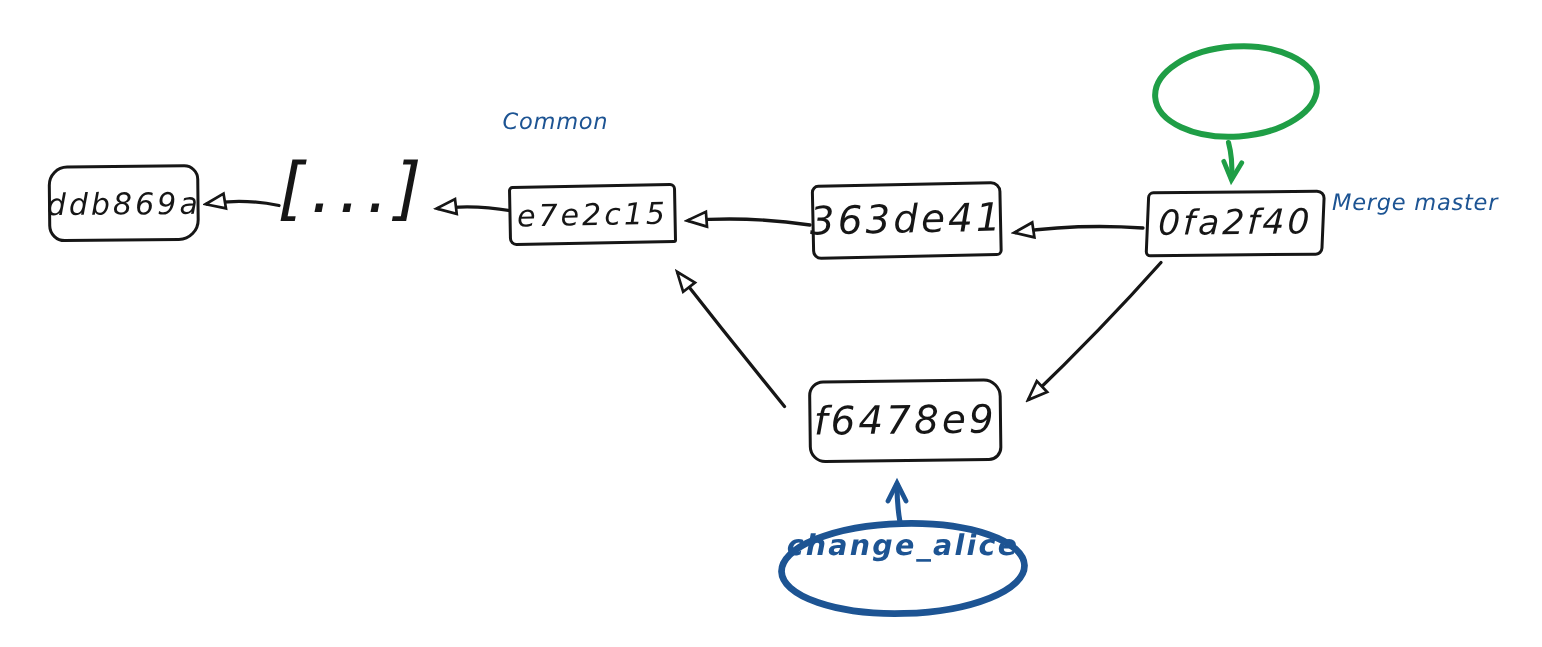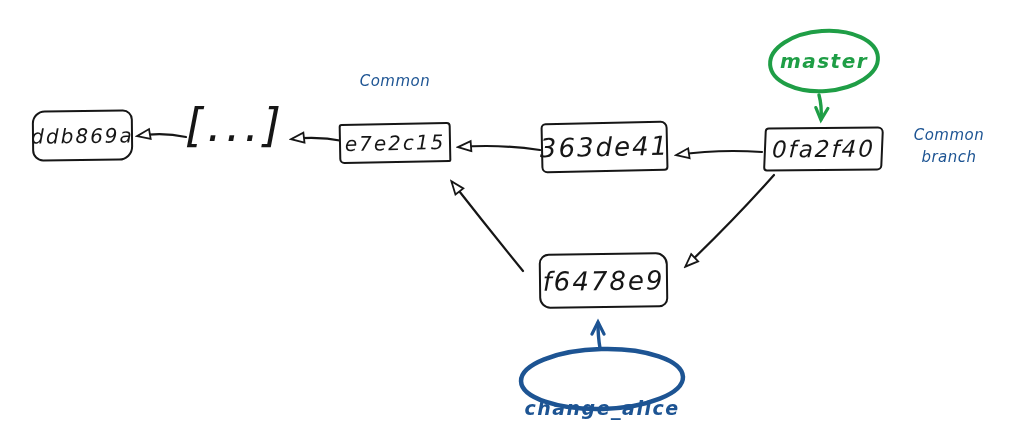--- a/index.html
+++ b/index.html
@@ -43,36 +43,36 @@
     letter-spacing: 4px;
     line-height: 62px;
     text-align: center;
     font-style: italic;
   }
   .note {
     position: absolute;
     font-style: italic;
     font-size: 15px;
     line-height: 22px;
-    text-align: center;
+    text-align: left;
     letter-spacing: 0.5px;
   }
   .note-common { left: 335px; top: 70px;  width: 120px; }
   .note-merge  { left: 888px; top: 124px; width: 122px; }
   .branch-label {
     position: absolute;
     display: flex;
     align-items: center;
     justify-content: center;
     font-style: italic;
     font-weight: bold;
     letter-spacing: 1.5px;
   }
   .label-master { left: 772px; top: 33px;  width: 104px; height: 56px; font-size: 20px; }
-  .label-change { left: 522px; top: 363px; width: 160px; height: 56px; font-size: 19px; align-items: flex-end; }
+  .label-change { left: 522px; top: 336px; width: 160px; height: 56px; font-size: 19px; }
 </style>
 </head>
 <body>
 
 <div class="canvas">
 
   <svg class="arrows-layer" viewBox="0 0 1028 431" xmlns="http://www.w3.org/2000/svg">
     <defs>
       <marker id="head-open" markerUnits="userSpaceOnUse" markerWidth="17" markerHeight="14" refX="14" refY="7" orient="auto">
         <path d="M2,2 L15,7 L2,12 Z" fill="#ffffff" stroke-width="1.8" stroke="#161616"></path>
@@ -121,24 +121,21 @@
 
   <div class="commit-box box-f64">
     <span>f6478e9</span>
   </div>
 
   <div class="note note-common" style="color: rgb(29, 84, 147);">
     <div>Common</div>
   </div>
 
   <div class="note note-merge" style="color: rgb(29, 84, 147);">
-    <div>Common branch</div>
+    <div>Merge master</div>
   </div>
 
-  <div class="branch-label label-master" style="color: rgb(31, 158, 70);">
-    <span>master</span>
-  </div>
 
   <div class="branch-label label-change" style="color: rgb(29, 84, 147);">
     <span>change_alice</span>
   </div>
 
 </div>
 
 </body></html>

